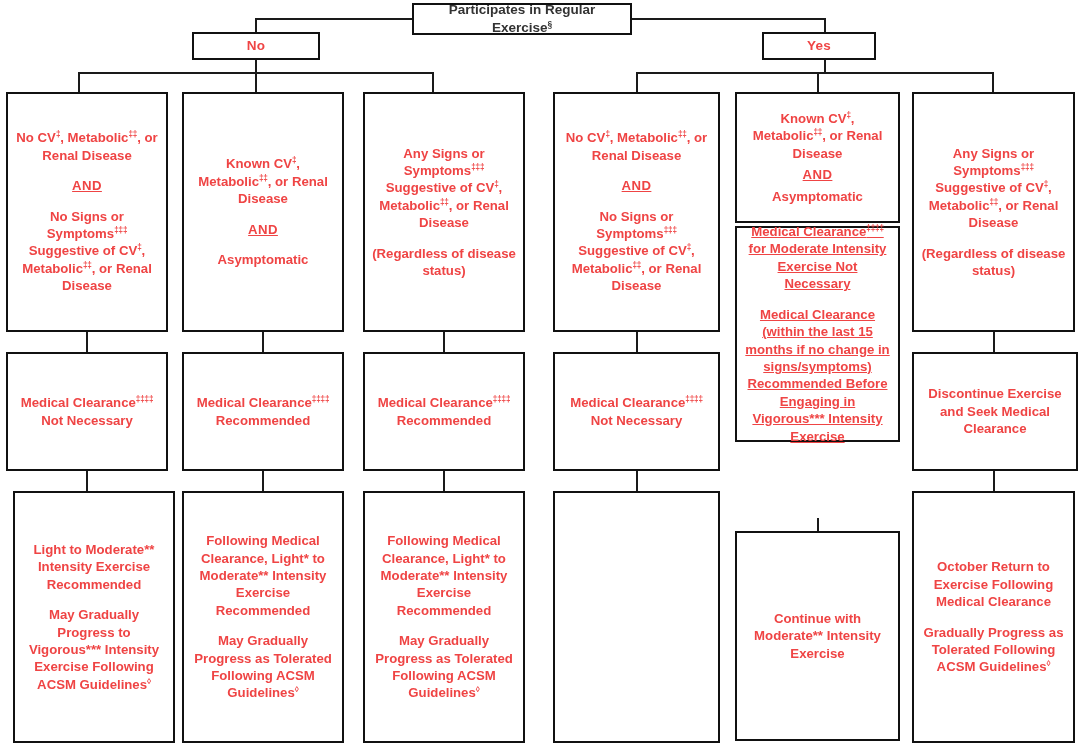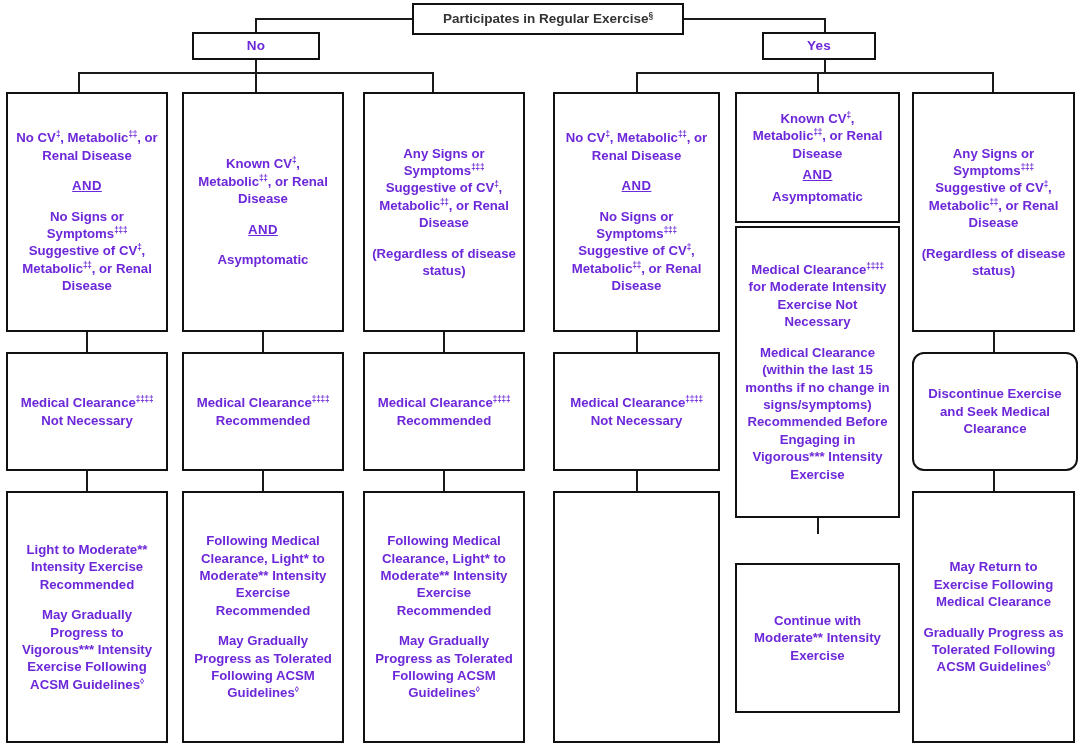--- a/index.html
+++ b/index.html
@@ -34,21 +34,21 @@
     background: #ffffff;
     border: 2.5px solid #111111;
     display: flex;
     flex-direction: column;
     align-items: center;
     justify-content: center;
     text-align: center;
     line-height: 1.32;
     font-size: 13.2px;
     font-weight: 600;
-    color: #6d28d9;
+    color: #ef4444;
     padding: 6px 7px;
     z-index: 3;
   }
   .box.thin { border-width: 2px; }
   .box p {
     margin: 0;
     padding: 0;
   }
   .box p + p { margin-top: 13px; }
 
@@ -102,41 +102,41 @@
   <div class="ln v" style="left:636px; top:331px; height:22px;"></div>
   <div class="ln v" style="left:993px; top:331px; height:22px;"></div>
 
   <div class="ln v" style="left:86px; top:470px; height:22px;"></div>
   <div class="ln v" style="left:262px; top:470px; height:22px;"></div>
   <div class="ln v" style="left:443px; top:470px; height:22px;"></div>
   <div class="ln v" style="left:636px; top:470px; height:22px;"></div>
   <div class="ln v" style="left:817px; top:518px; height:16px;"></div>
   <div class="ln v" style="left:993px; top:470px; height:22px;"></div>
 
-  <div class="box title-box" style="left:412px; top:3px; width:272px; height:32px;">
+  <div class="box title-box" style="left:412px; top:3px; width:220px; height:32px;">
     <p>Participates in Regular Exercise<sup>§</sup></p>
   </div>
 
   <div class="box thin label-box" style="left:192px; top:32px; width:128px; height:28px;">
     <p>No</p>
   </div>
 
   <div class="box thin label-box" style="left:762px; top:32px; width:114px; height:28px;">
     <p>Yes</p>
   </div>
 
   <div class="box" style="left:6px; top:92px; width:162px; height:240px;">
     <p>No CV<sup>‡</sup>, Metabolic<sup>‡‡</sup>, or Renal Disease</p>
     <p class="andword">AND</p>
     <p>No Signs or Symptoms<sup>‡‡‡</sup> Suggestive of CV<sup>‡</sup>, Metabolic<sup>‡‡</sup>, or Renal Disease</p>
   </div>
   <div class="box" style="left:6px; top:352px; width:162px; height:119px;">
     <p>Medical Clearance<sup>‡‡‡‡</sup> Not Necessary</p>
   </div>
-  <div class="box" style="left:6px; top:491px; width:162px; height:252px;">
+  <div class="box" style="left:13px; top:491px; width:162px; height:252px;">
     <p>Light to Moderate** Intensity Exercise Recommended</p>
     <p>May Gradually Progress to Vigorous*** Intensity Exercise Following ACSM Guidelines<sup>◊</sup></p>
   </div>
 
   <div class="box" style="left:182px; top:92px; width:162px; height:240px;">
     <p>Known CV<sup>‡</sup>, Metabolic<sup>‡‡</sup>, or Renal Disease</p>
     <p class="andword">AND</p>
     <p>Asymptomatic</p>
   </div>
   <div class="box" style="left:182px; top:352px; width:162px; height:119px;">
@@ -168,33 +168,33 @@
     <p>Medical Clearance<sup>‡‡‡‡</sup> Not Necessary</p>
   </div>
   <div class="box" style="left:553px; top:491px; width:167px; height:252px;">
   </div>
 
   <div class="box" style="left:735px; top:92px; width:165px; height:131px;">
     <p>Known CV<sup>‡</sup>, Metabolic<sup>‡‡</sup>, or Renal Disease</p>
     <p class="andword" style="margin-top:4px;">AND</p>
     <p style="margin-top:4px;">Asymptomatic</p>
   </div>
-  <div class="box" style="left:735px; top:226px; width:165px; height:292px;">
+  <div class="box" style="left:735px; top:226px; width:165px; height:216px;text-decoration:underline;">
     <p>Medical Clearance<sup>‡‡‡‡</sup> for Moderate Intensity Exercise Not Necessary</p>
     <p>Medical Clearance (within the last 15 months if no change in signs/symptoms) Recommended Before Engaging in Vigorous*** Intensity Exercise</p>
   </div>
-  <div class="box" style="left:735px; top:563px; width:165px; height:150px;align-items:flex-end;">
+  <div class="box" style="left:735px; top:531px; width:165px; height:210px;align-items:flex-end;">
     <p>Continue with Moderate** Intensity Exercise</p>
   </div>
 
   <div class="box" style="left:912px; top:92px; width:163px; height:240px;">
     <p>Any Signs or Symptoms<sup>‡‡‡</sup> Suggestive of CV<sup>‡</sup>, Metabolic<sup>‡‡</sup>, or Renal Disease</p>
     <p>(Regardless of disease status)</p>
   </div>
-  <div class="box" style="left:912px; top:352px; width:166px; height:119px;border-radius:12px;">
+  <div class="box" style="left:912px; top:352px; width:166px; height:119px;">
     <p>Discontinue Exercise and Seek Medical Clearance</p>
   </div>
   <div class="box" style="left:912px; top:491px; width:163px; height:252px;">
-    <p>May Return to Exercise Following Medical Clearance</p>
+    <p>October Return to Exercise Following Medical Clearance</p>
     <p>Gradually Progress as Tolerated Following ACSM Guidelines<sup>◊</sup></p>
   </div>
 
 </div>
 
 </body></html>

